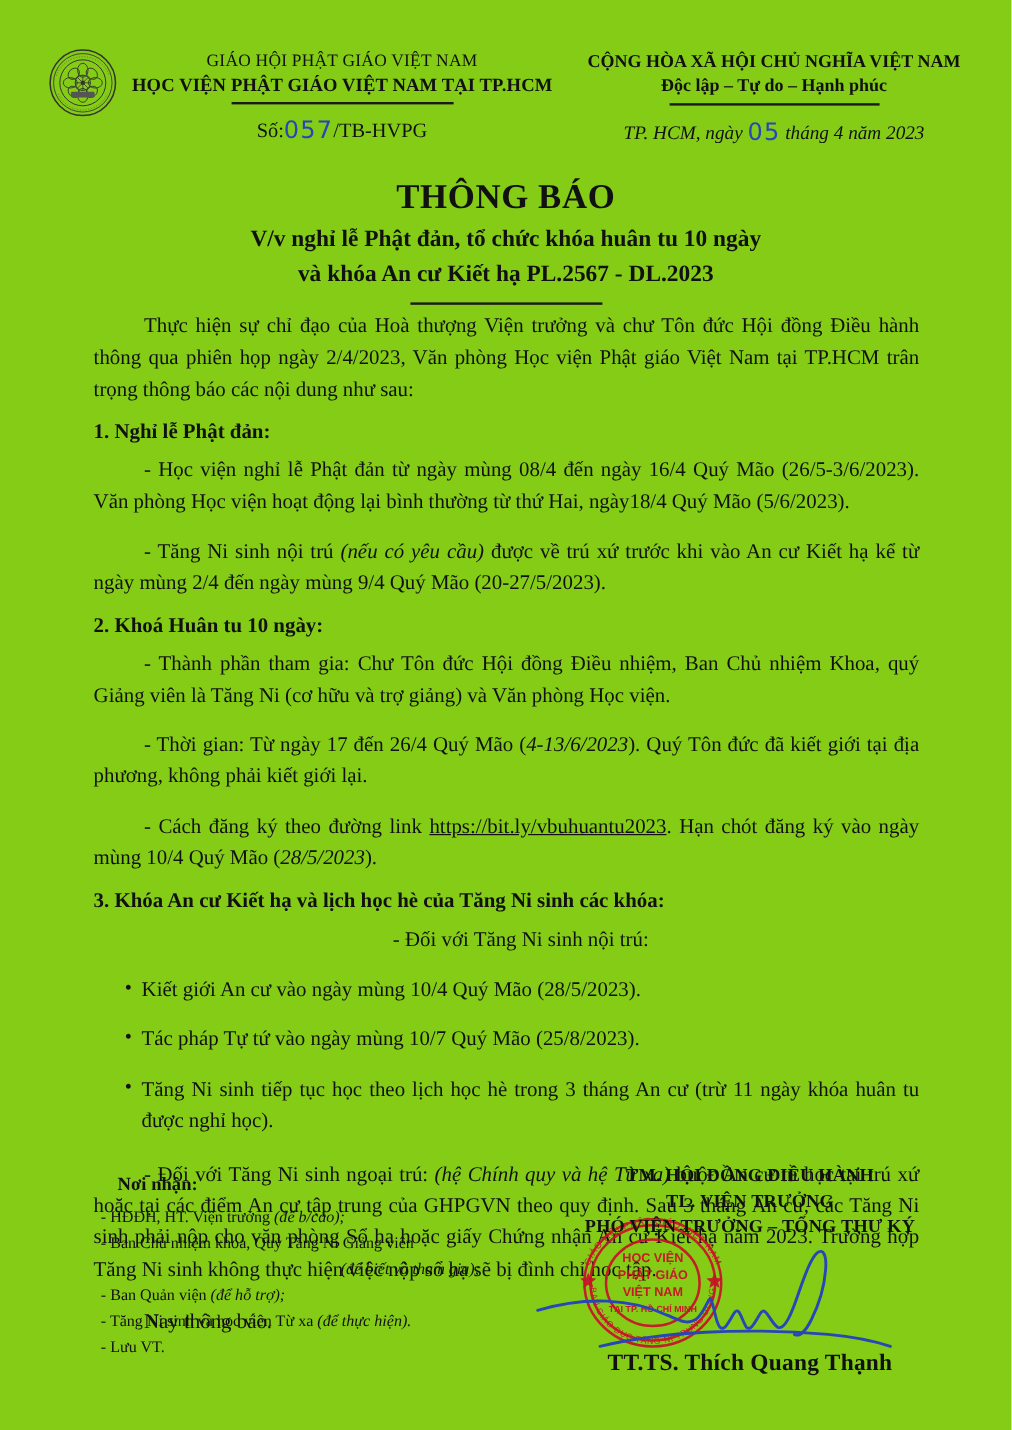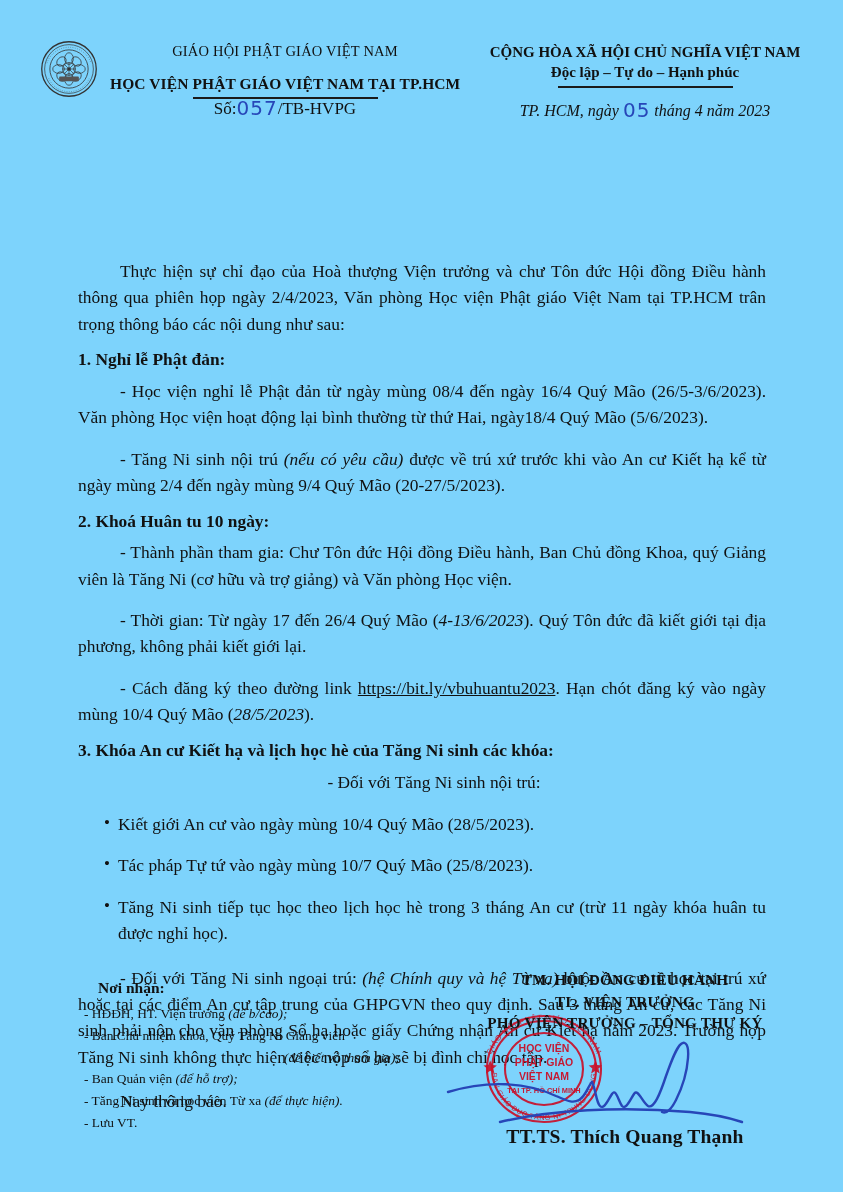--- a/index.html
+++ b/index.html
@@ -9,21 +9,21 @@
   }
   body {
     font-family: "Liberation Serif", "DejaVu Serif", serif;
     color: #111111;
   }
   .page {
     position: relative;
     width: 843px;
     height: 1192px;
     margin: 0 auto;
-    background: #7dd3fc;
+    background: #84cc16;
     overflow: hidden;
     box-sizing: border-box;
   }
 
   
   .header {
     position: absolute;
     top: 38px;
     left: 0;
     width: 843px;
@@ -55,21 +55,20 @@
     letter-spacing: .2px;
     line-height: 1.35;
     white-space: nowrap;
   }
   .org-line2 {
     font-size: 15.5px;
     font-weight: bold;
     letter-spacing: .1px;
     line-height: 1.35;
     white-space: nowrap;
-    margin-top: 12px;
   }
   .nation-line1 {
     font-size: 15px;
     font-weight: bold;
     line-height: 1.35;
     white-space: nowrap;
   }
   .nation-line2 {
     font-size: 15px;
     font-weight: bold;
@@ -326,32 +325,40 @@
       <span>Số:</span><span class="ink">057</span><span>/TB-HVPG</span>
     </div>
 
     <div class="place-line">
       <span>TP. HCM, ngày</span>
       <span class="ink">05</span>
       <span>tháng 4 năm 2023</span>
     </div>
   </div>
 
+  <div class="title-block">
+    <div class="doc-title">THÔNG BÁO</div>
+    <div class="doc-subtitle">
+      <div>V/v nghỉ lễ Phật đản, tổ chức khóa huân tu 10 ngày</div>
+      <div>và khóa An cư Kiết hạ PL.2567 - DL.2023</div>
+    </div>
+    <div class="rule rule-title"></div>
+  </div>
 
   <div class="body-text">
 
     <p class="p">Thực hiện sự chỉ đạo của Hoà thượng Viện trưởng và chư Tôn đức Hội đồng Điều hành thông qua phiên họp ngày 2/4/2023, Văn phòng Học viện Phật giáo Việt Nam tại TP.HCM trân trọng thông báo các nội dung như sau:</p>
 
     <p class="p sec-head">1. Nghỉ lễ Phật đản:</p>
     <p class="dash-p">- Học viện nghỉ lễ Phật đản từ ngày mùng 08/4 đến ngày 16/4 Quý Mão (26/5-3/6/2023). Văn phòng Học viện hoạt động lại bình thường từ thứ Hai, ngày18/4 Quý Mão (5/6/2023).</p>
     <div class="gap-sm"></div>
     <p class="dash-p"><span>- Tăng Ni sinh nội trú </span><span class="it">(nếu có yêu cầu)</span><span> được về trú xứ trước khi vào An cư Kiết hạ kể từ ngày mùng 2/4 đến ngày mùng 9/4 Quý Mão (20-27/5/2023).</span></p>
 
     <p class="p sec-head">2. Khoá Huân tu 10 ngày:</p>
-    <p class="dash-p">- Thành phần tham gia: Chư Tôn đức Hội đồng Điều hành, Ban Chủ đồng Khoa, quý Giảng viên là Tăng Ni (cơ hữu và trợ giảng) và Văn phòng Học viện.</p>
+    <p class="dash-p">- Thành phần tham gia: Chư Tôn đức Hội đồng Điều nhiệm, Ban Chủ nhiệm Khoa, quý Giảng viên là Tăng Ni (cơ hữu và trợ giảng) và Văn phòng Học viện.</p>
     <div class="gap-sm"></div>
     <p class="dash-p"><span>- Thời gian: Từ ngày 17 đến 26/4 Quý Mão (</span><span class="it">4-13/6/2023</span><span>). Quý Tôn đức đã kiết giới tại địa phương, không phải kiết giới lại.</span></p>
     <div class="gap-sm"></div>
     <p class="dash-p"><span>- Cách đăng ký theo đường link </span><a class="lnk" href="#">https://bit.ly/vbuhuantu2023</a><span>. Hạn chót đăng ký vào ngày mùng 10/4 Quý Mão (</span><span class="it">28/5/2023</span><span>).</span></p>
 
     <p class="p sec-head">3. Khóa An cư Kiết hạ và lịch học hè của Tăng Ni sinh các khóa:</p>
     <p class="sub-dash">- Đối với Tăng Ni sinh nội trú:</p>
     <div class="gap-sm"></div>
     <p class="bullet-p">Kiết giới An cư vào ngày mùng 10/4 Quý Mão (28/5/2023).</p>
     <div class="gap-sm"></div>

